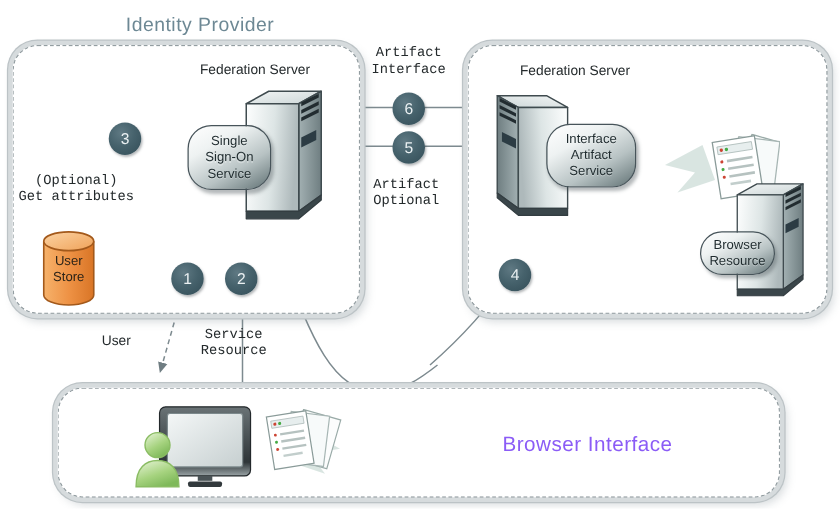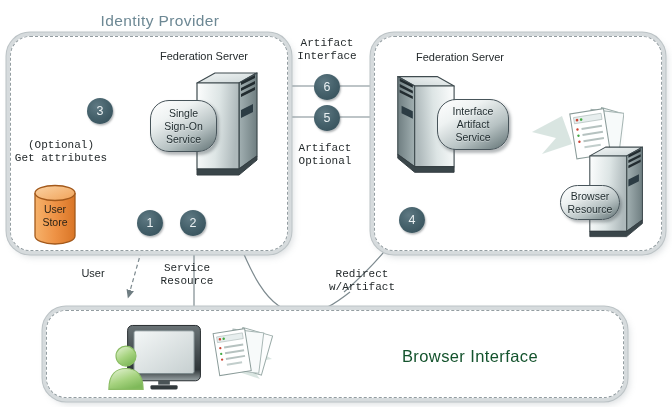--- a/index.html
+++ b/index.html
@@ -11,21 +11,21 @@
   
   .zone {
     position:absolute; background:#ffffff;
     border:1px dashed #939da1; border-radius:20px;
     box-shadow:0 0 0 3.5px #d6dbdd, 0 0 0 4.5px #bcc3c6, 3px 4px 7px 2px rgba(130,142,148,0.30);
   }
   .ztitle {
     position:absolute; transform:translateX(-50%);
     font-size:15.5px; color:#6d8894; letter-spacing:.4px; white-space:nowrap;
   }
-  .btitle { font-size:16.5px; color:#14532d; }
+  .btitle { font-size:16.5px; color:#8b5cf6; }
   .lbl {
     position:absolute; transform:translateX(-50%);
     font-size:11px; line-height:13px; color:#242a2c; text-align:center; white-space:nowrap;
   }
   .lbl span { display:block;font-family:Liberation Mono, monospace; }
   .node {
     position:absolute; border:1px solid #47545a; border-radius:19px;
     background:linear-gradient(150deg,#ffffff 0%,#eef2f2 30%,#b7c2c3 65%,#7a898b 90%,#66767a 100%);
     box-shadow:2px 2.5px 3px rgba(70,80,85,0.40);
     color:#1f2b2e; font-size:10.5px; line-height:13px; text-align:center;
@@ -199,24 +199,20 @@
   </div>
   <div class="lbl" style="left:325px;top:142px">
     <span>Artifact</span>
     <span>Optional</span>
   </div>
   <div class="lbl" style="left:93px;top:267px">User</div>
   <div class="lbl" style="left:187px;top:262px">
     <span>Service</span>
     <span>Resource</span>
   </div>
-  <div class="lbl" style="left:362px;top:268px">
-    <span>Redirect</span>
-    <span>w/Artifact</span>
-  </div>
 
   <div class="lbl" style="left:460px;top:51px">Federation Server</div>
   <svg class="icon mirror" style="left:393px;top:70px" width="64" height="107">
       <use href="#sym-server"></use>
     </svg>
   <div class="node" style="left:437px;top:99px;width:70px;height:49px">
     <span>Interface</span>
     <span>Artifact</span>
     <span>Service</span>
   </div>

